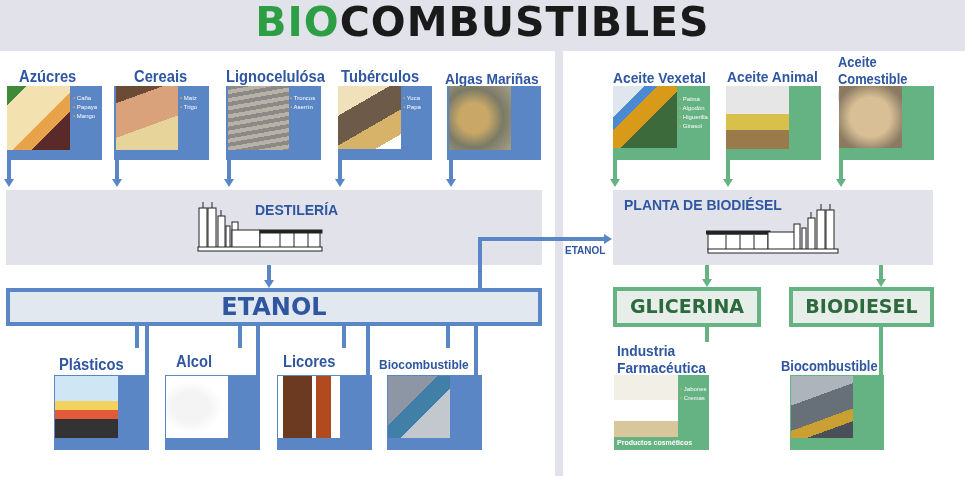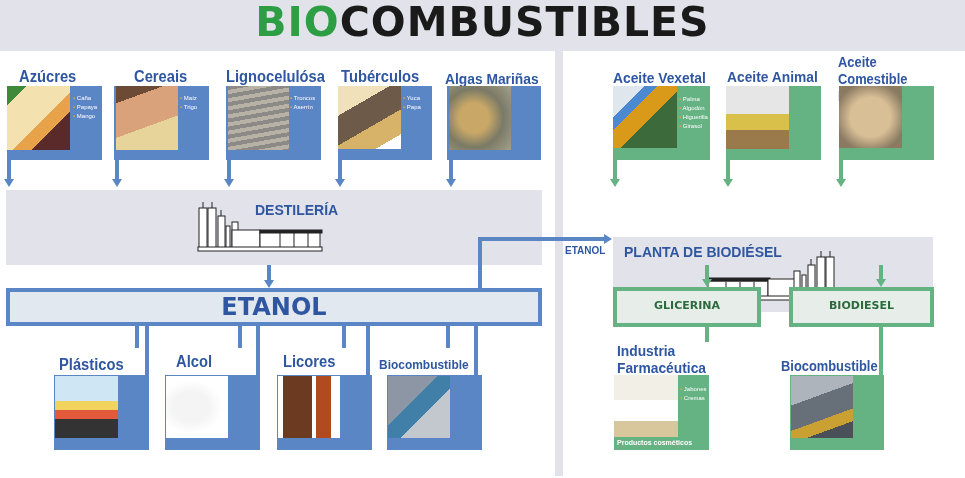--- a/index.html
+++ b/index.html
@@ -21,21 +21,21 @@
   .vline-b { position: absolute; width: 4px; background: #5a86c6; }
   .vline-g { position: absolute; width: 4px; background: #65b283; }
   .arrow-b { position: absolute; width: 0; height: 0; border-left: 5px solid transparent; border-right: 5px solid transparent; border-top: 8px solid #5a86c6; }
   .arrow-g { position: absolute; width: 0; height: 0; border-left: 5px solid transparent; border-right: 5px solid transparent; border-top: 8px solid #65b283; }
 
   .plant-box { background: #e2e3ea; }
   .plant-label { font-weight: bold; color: #2f56a0; font-size: 14px; }
   .etanol-box { left: 6px; top: 288px; width: 536px; height: 38px; border: 4px solid #5a86c6; background: #e2e8f0; text-align: center; }
   .etanol-box span { font-family: "DejaVu Sans", sans-serif; font-weight: bold; color: #2f56a0; font-size: 24px; line-height: 30px; }
   .green-box { border: 4px solid #65b283; background: #e7eee9; text-align: center; }
-  .green-box span { font-family: "DejaVu Sans", sans-serif; font-weight: bold; color: #2c6a3e; font-size: 11px; line-height: 30px; }
+  .green-box span { font-family: "DejaVu Sans", sans-serif; font-weight: bold; color: #2c6a3e; font-size: 19px; line-height: 30px; }
 </style>
 </head>
 <body>
 
 <div class="abs header"></div>
 <div class="abs title">
   <span class="bio">BIO</span><span class="rest">COMBUSTIBLES</span>
 </div>
 <div class="abs divider"></div>
 
@@ -176,21 +176,21 @@
 <div class="vline-g" style="left:726px;top:160px;height:20px;"></div>
 <div class="arrow-g" style="left:723px;top:179px;"></div>
 
 <div class="abs src-label" style="left:838px;top:54px;font-size:14px;width:120px;white-space:normal;">Aceite Comestible Reutilizado</div>
 <div class="card" style="left:839px;top:86px;width:95px;height:74px;background:#65b283;">
   <div class="photo" style="left:0;top:0;width:63px;height:62px;background:radial-gradient(ellipse at 50% 50%,#d9bf96 0 45%,#8a7a62 80%);"></div>
 </div>
 <div class="vline-g" style="left:839px;top:160px;height:20px;"></div>
 <div class="arrow-g" style="left:836px;top:179px;"></div>
 
-<div class="abs plant-box" style="left:613px;top:190px;width:320px;height:75px;margin-top:47px;">
+<div class="abs plant-box" style="left:613px;top:190px;width:320px;height:75px;">
   <div class="abs plant-label" style="left:11px;top:7px;font-size:14px;">PLANTA DE BIODIÉSEL</div>
   <svg class="abs" style="left:93px;top:12px;" width="138" height="52" viewBox="0 0 138 52">
     <g fill="#ffffff" stroke="#222" stroke-width="1">
       <rect x="2" y="32" width="60" height="16"></rect>
         <rect x="0" y="29" width="64" height="3" fill="#222"></rect>
       <rect x="62" y="30" width="28" height="18"></rect>
         <rect x="88" y="22" width="6" height="26"></rect>
       <rect x="96" y="26" width="4" height="22"></rect>
         <rect x="102" y="16" width="7" height="32"></rect>
       <rect x="111" y="8" width="8" height="40"></rect>

